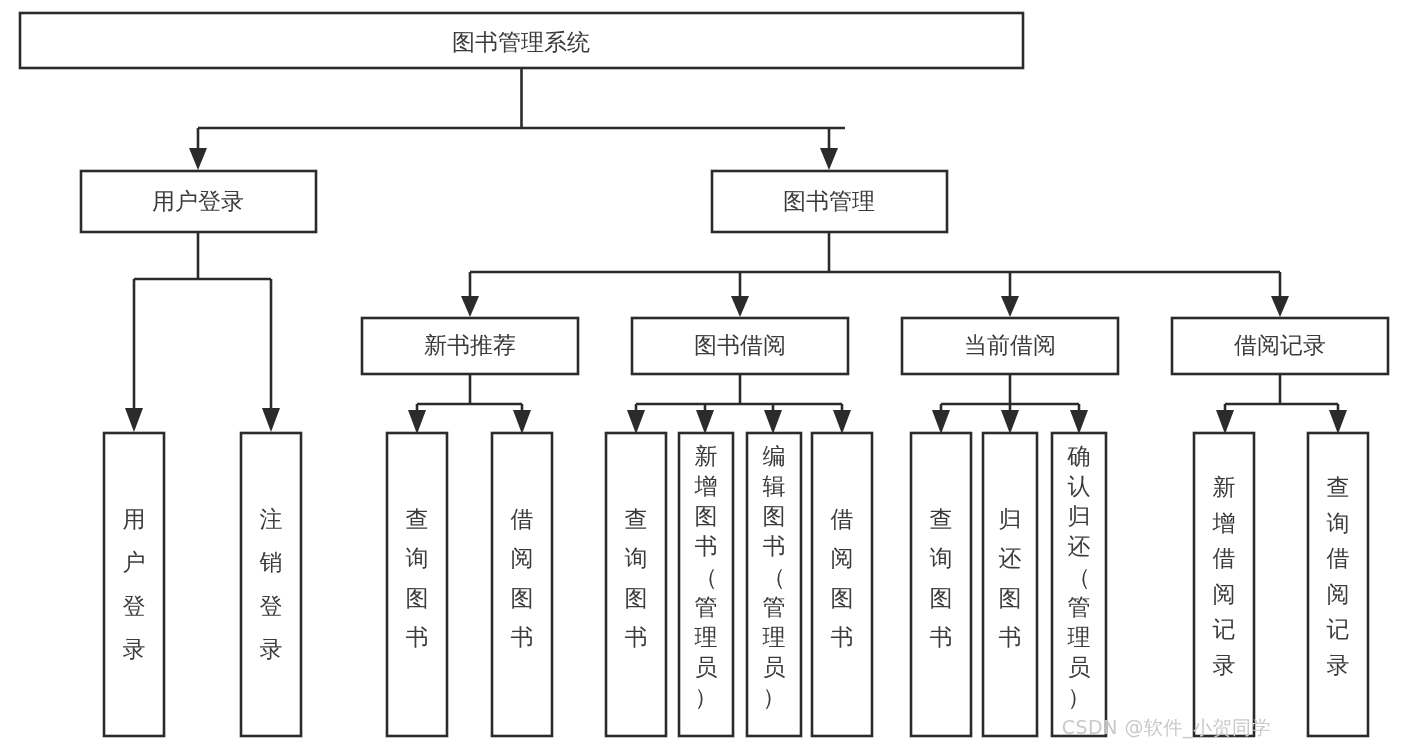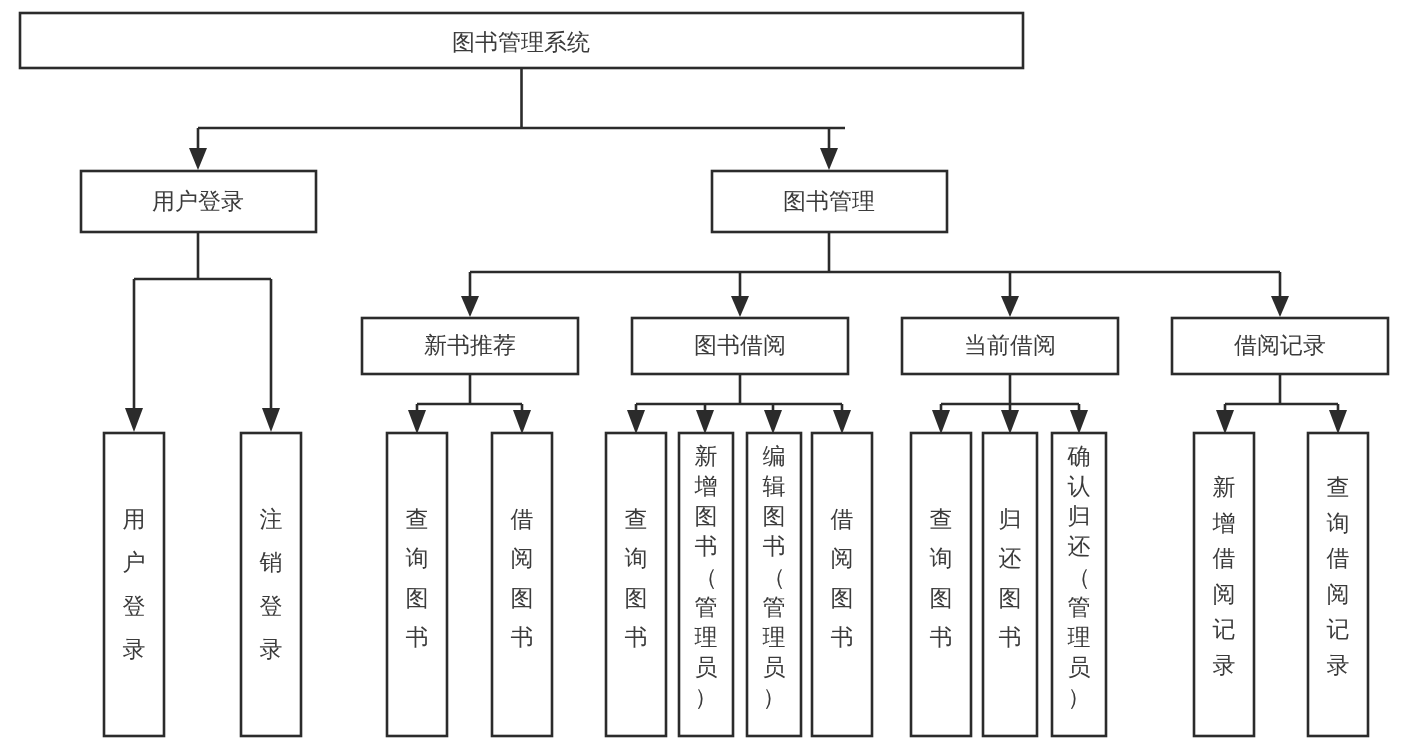--- a/index.html
+++ b/index.html
@@ -220,13 +220,14 @@
       <rect class="node-box" x="1194" y="433" width="60" height="303"></rect>
       <text class="node-label-vert" x="1224" y="495"><tspan x="1224" y="495.00">新</tspan><tspan x="1224" y="530.60">增</tspan><tspan x="1224" y="566.20">借</tspan><tspan x="1224" y="601.80">阅</tspan><tspan x="1224" y="637.40">记</tspan><tspan x="1224" y="673.00">录</tspan></text>
     </g>
     <g>
       <rect class="node-box" x="1308" y="433" width="60" height="303"></rect>
       <text class="node-label-vert" x="1338" y="495"><tspan x="1338" y="495.00">查</tspan><tspan x="1338" y="530.60">询</tspan><tspan x="1338" y="566.20">借</tspan><tspan x="1338" y="601.80">阅</tspan><tspan x="1338" y="637.40">记</tspan><tspan x="1338" y="673.00">录</tspan></text>
     </g>
 
   </svg>
 
+  <div class="watermark">CSDN @软件_小贺同学</div>
 </div>
 
 </body></html>

